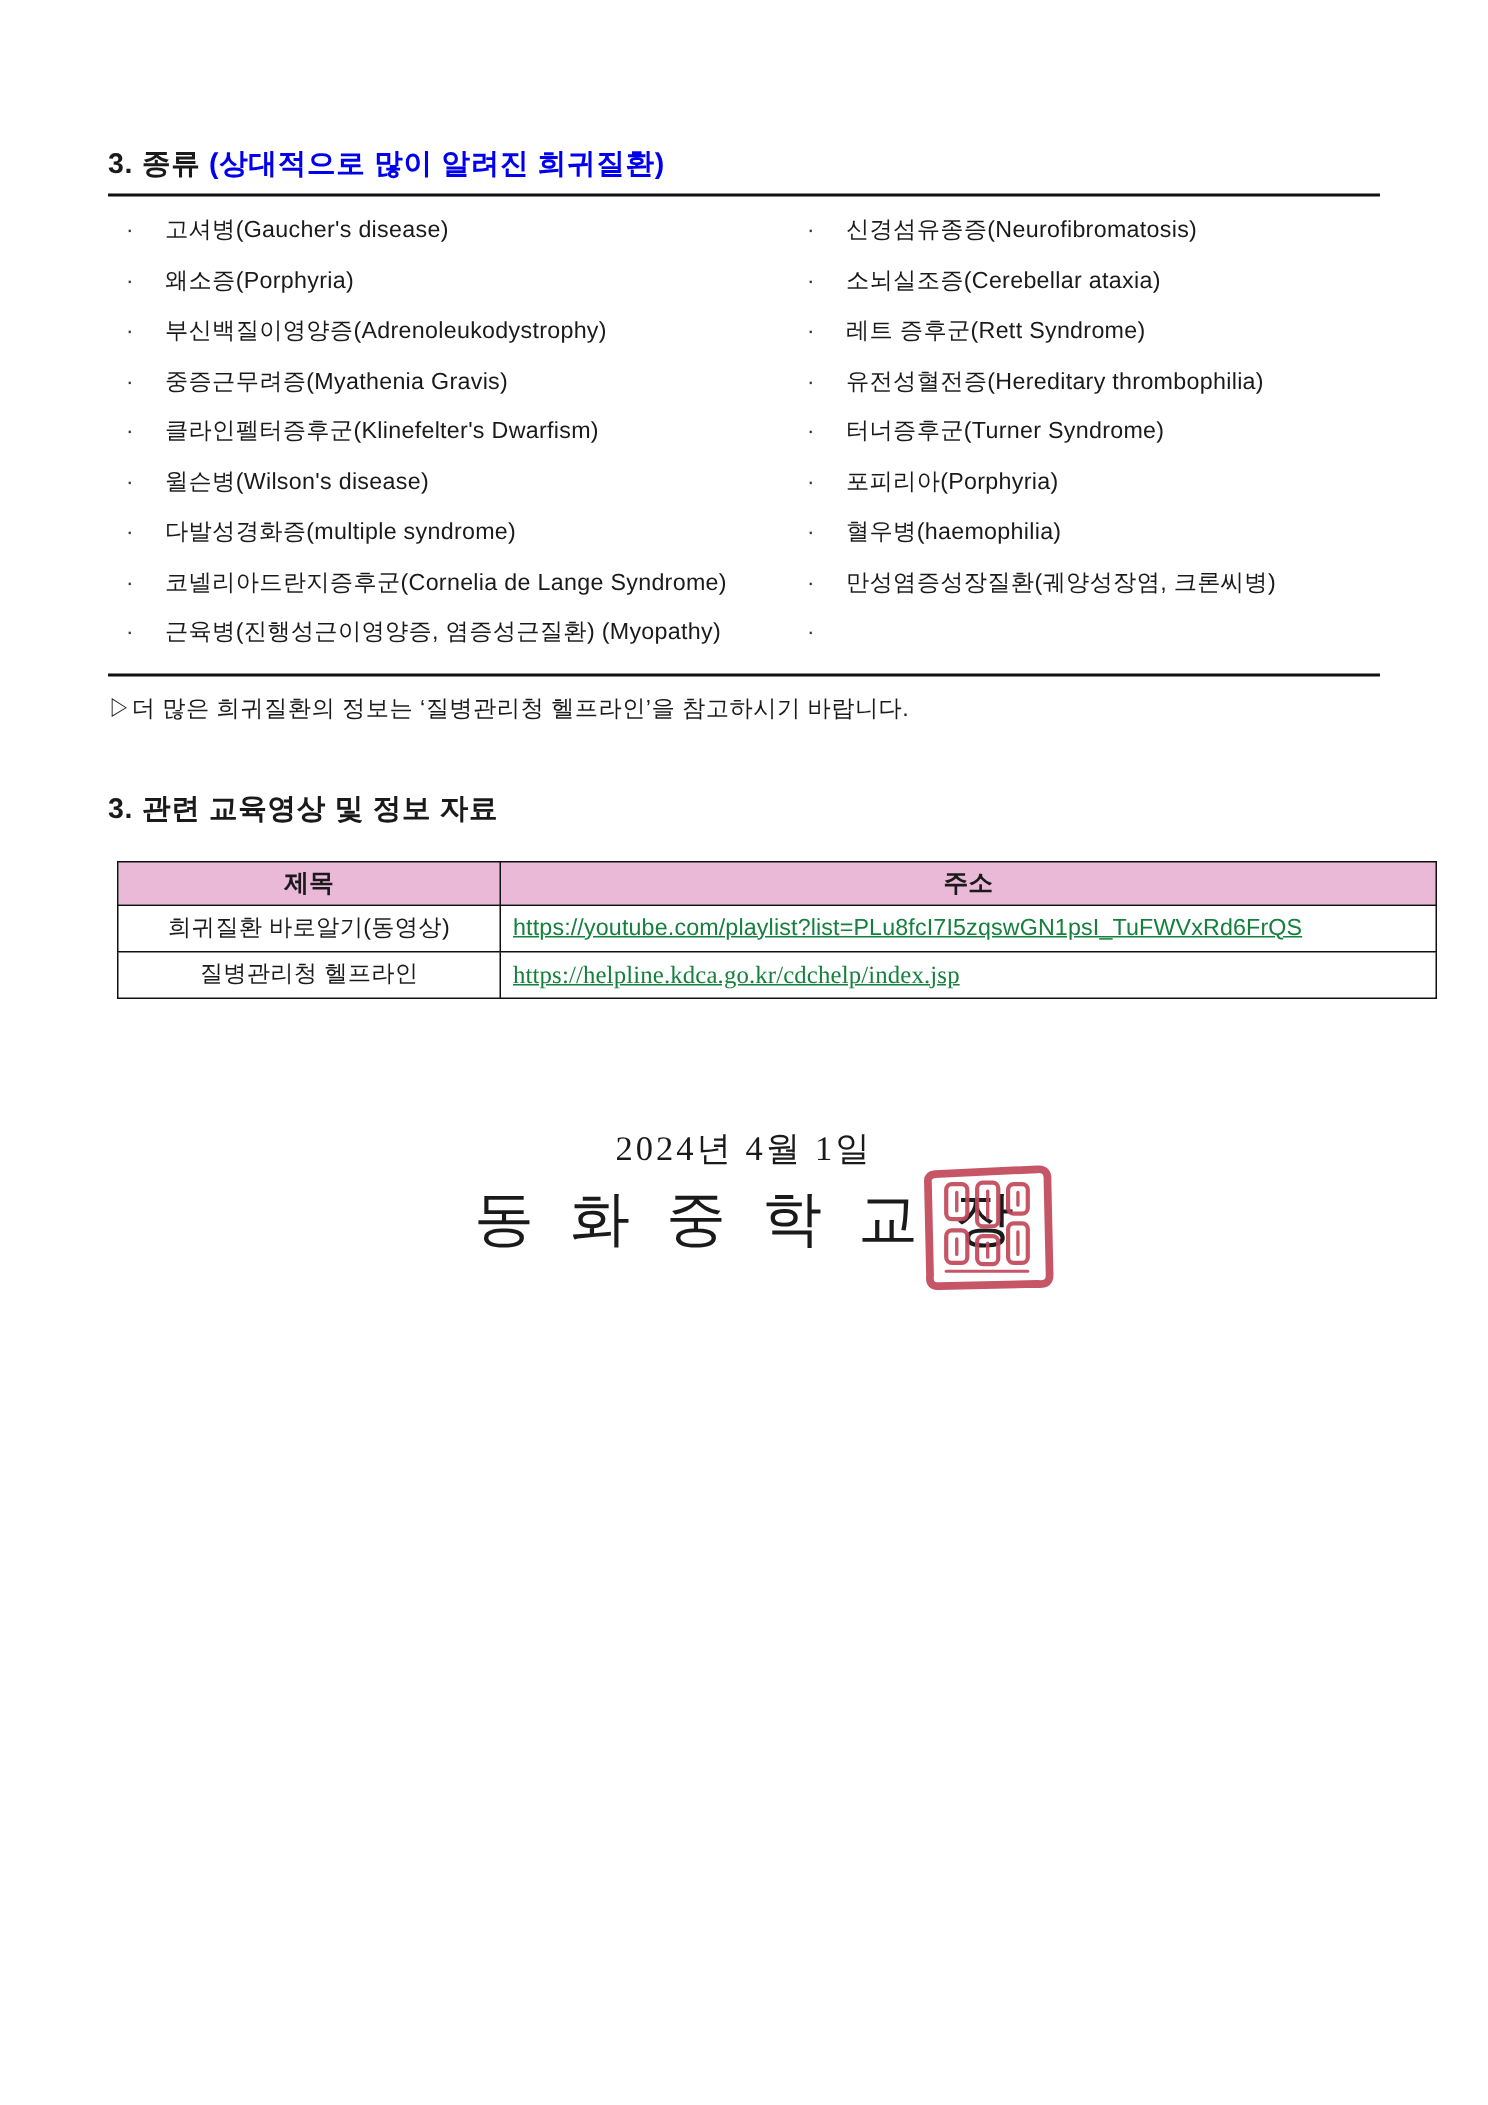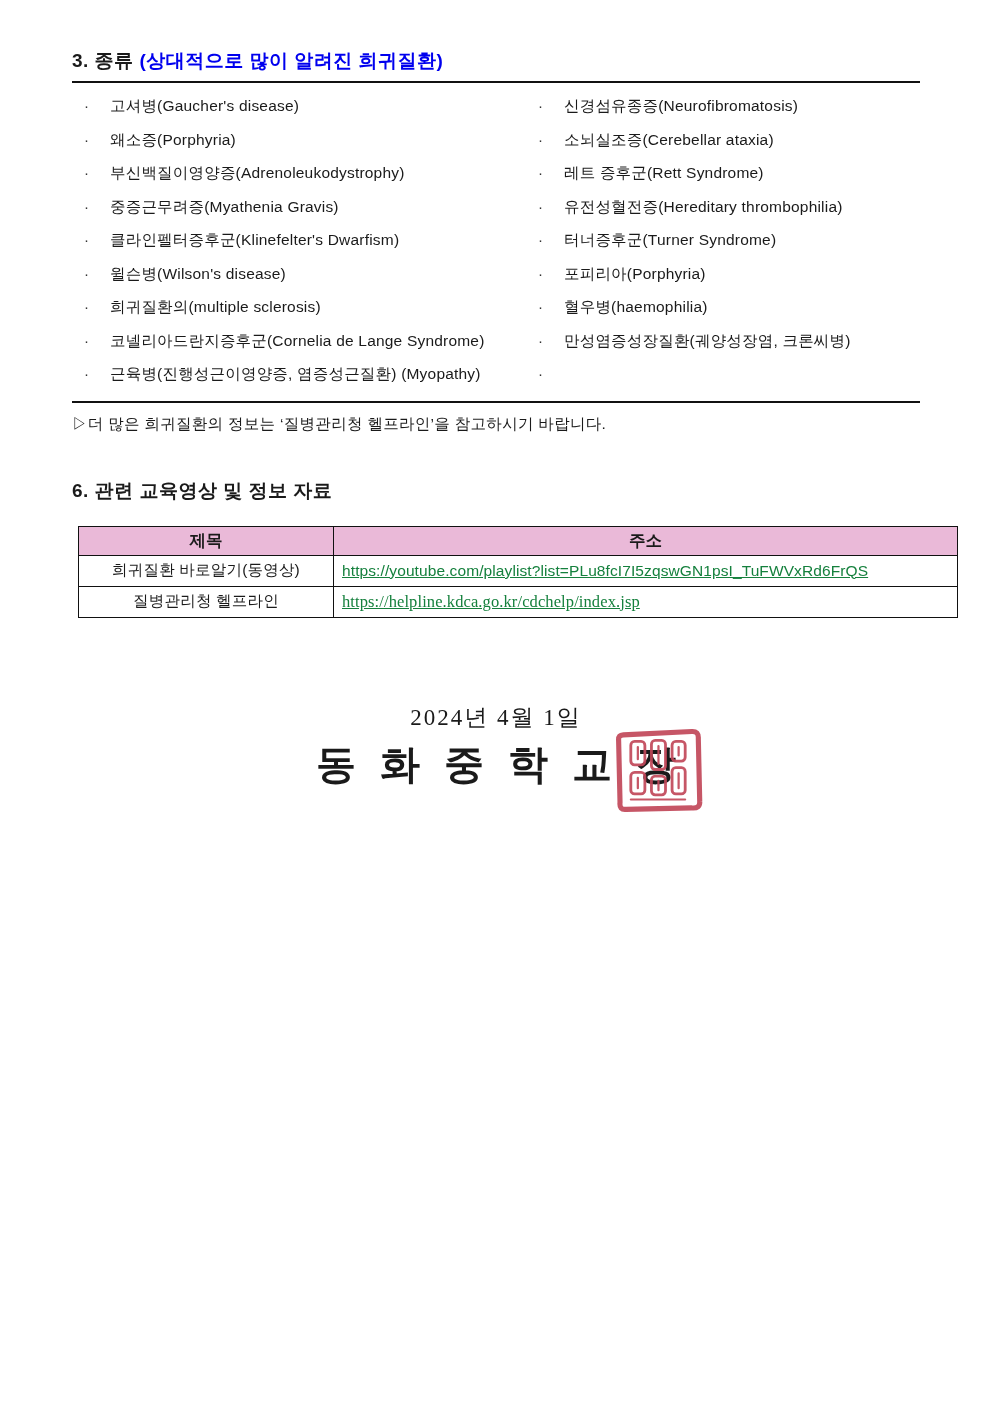--- a/index.html
+++ b/index.html
@@ -6,21 +6,21 @@
   .page {
     position: relative;
     width: 992px;
     height: 1403px;
     background: #ffffff;
     font-family: "Liberation Sans", sans-serif;
     color: #1a1a1a;
     overflow: hidden;
     margin: 0 auto;
   }
-  .content { padding: 48px 72px 0 72px; }
+  .content { padding: 96px 72px 0 72px; }
 
   
   .sec3-heading {
     font-size: 19px;
     font-weight: bold;
     letter-spacing: 0.5px;
     margin-bottom: 7px;
     white-space: nowrap;
   }
   .sec3-heading .accent { color: #0000ee; }
@@ -120,21 +120,21 @@
     font-family: "Liberation Serif", serif;
   }
   .issue-date {
     font-size: 23px;
     letter-spacing: 2px;
     line-height: 28px;
   }
   .signature {
     margin-top: 7px;
     font-size: 40px;
-    font-weight: bold;
+    font-weight: normal;
     letter-spacing: 24px;
     text-indent: 24px; 
     line-height: 52px;
     white-space: nowrap;
   }
   .seal {
     position: absolute;
     left: 541px;
     top: 22px;
     width: 90px;
@@ -175,21 +175,21 @@
         <div class="disease-item">
             <span class="bullet">·</span>
             <span>클라인펠터증후군(Klinefelter's Dwarfism)</span>
           </div>
         <div class="disease-item">
             <span class="bullet">·</span>
             <span>윌슨병(Wilson's disease)</span>
           </div>
         <div class="disease-item">
             <span class="bullet">·</span>
-            <span>희귀질환의(multiple sclerosis)</span>
+            <span>다발성경화증(multiple syndrome)</span>
           </div>
         <div class="disease-item">
             <span class="bullet">·</span>
             <span>코넬리아드란지증후군(Cornelia de Lange Syndrome)</span>
           </div>
         <div class="disease-item">
             <span class="bullet">·</span>
             <span>근육병(진행성근이영양증, 염증성근질환) (Myopathy)</span>
           </div>
       </div>
@@ -229,21 +229,21 @@
         <div class="disease-item">
             <span class="bullet">·</span>
           </div>
       </div>
     </div>
 
     <hr class="rule">
 
     <div class="note-line">▷더 많은 희귀질환의 정보는 ‘질병관리청 헬프라인’을 참고하시기 바랍니다.</div>
 
-    <div class="sec4-heading">6. 관련 교육영상 및 정보 자료</div>
+    <div class="sec4-heading">3. 관련 교육영상 및 정보 자료</div>
 
     <table class="info-table">
       <thead>
         <tr>
           <th class="col-title">제목</th>
           <th>주소</th>
         </tr>
       </thead>
       <tbody>
         <tr>

